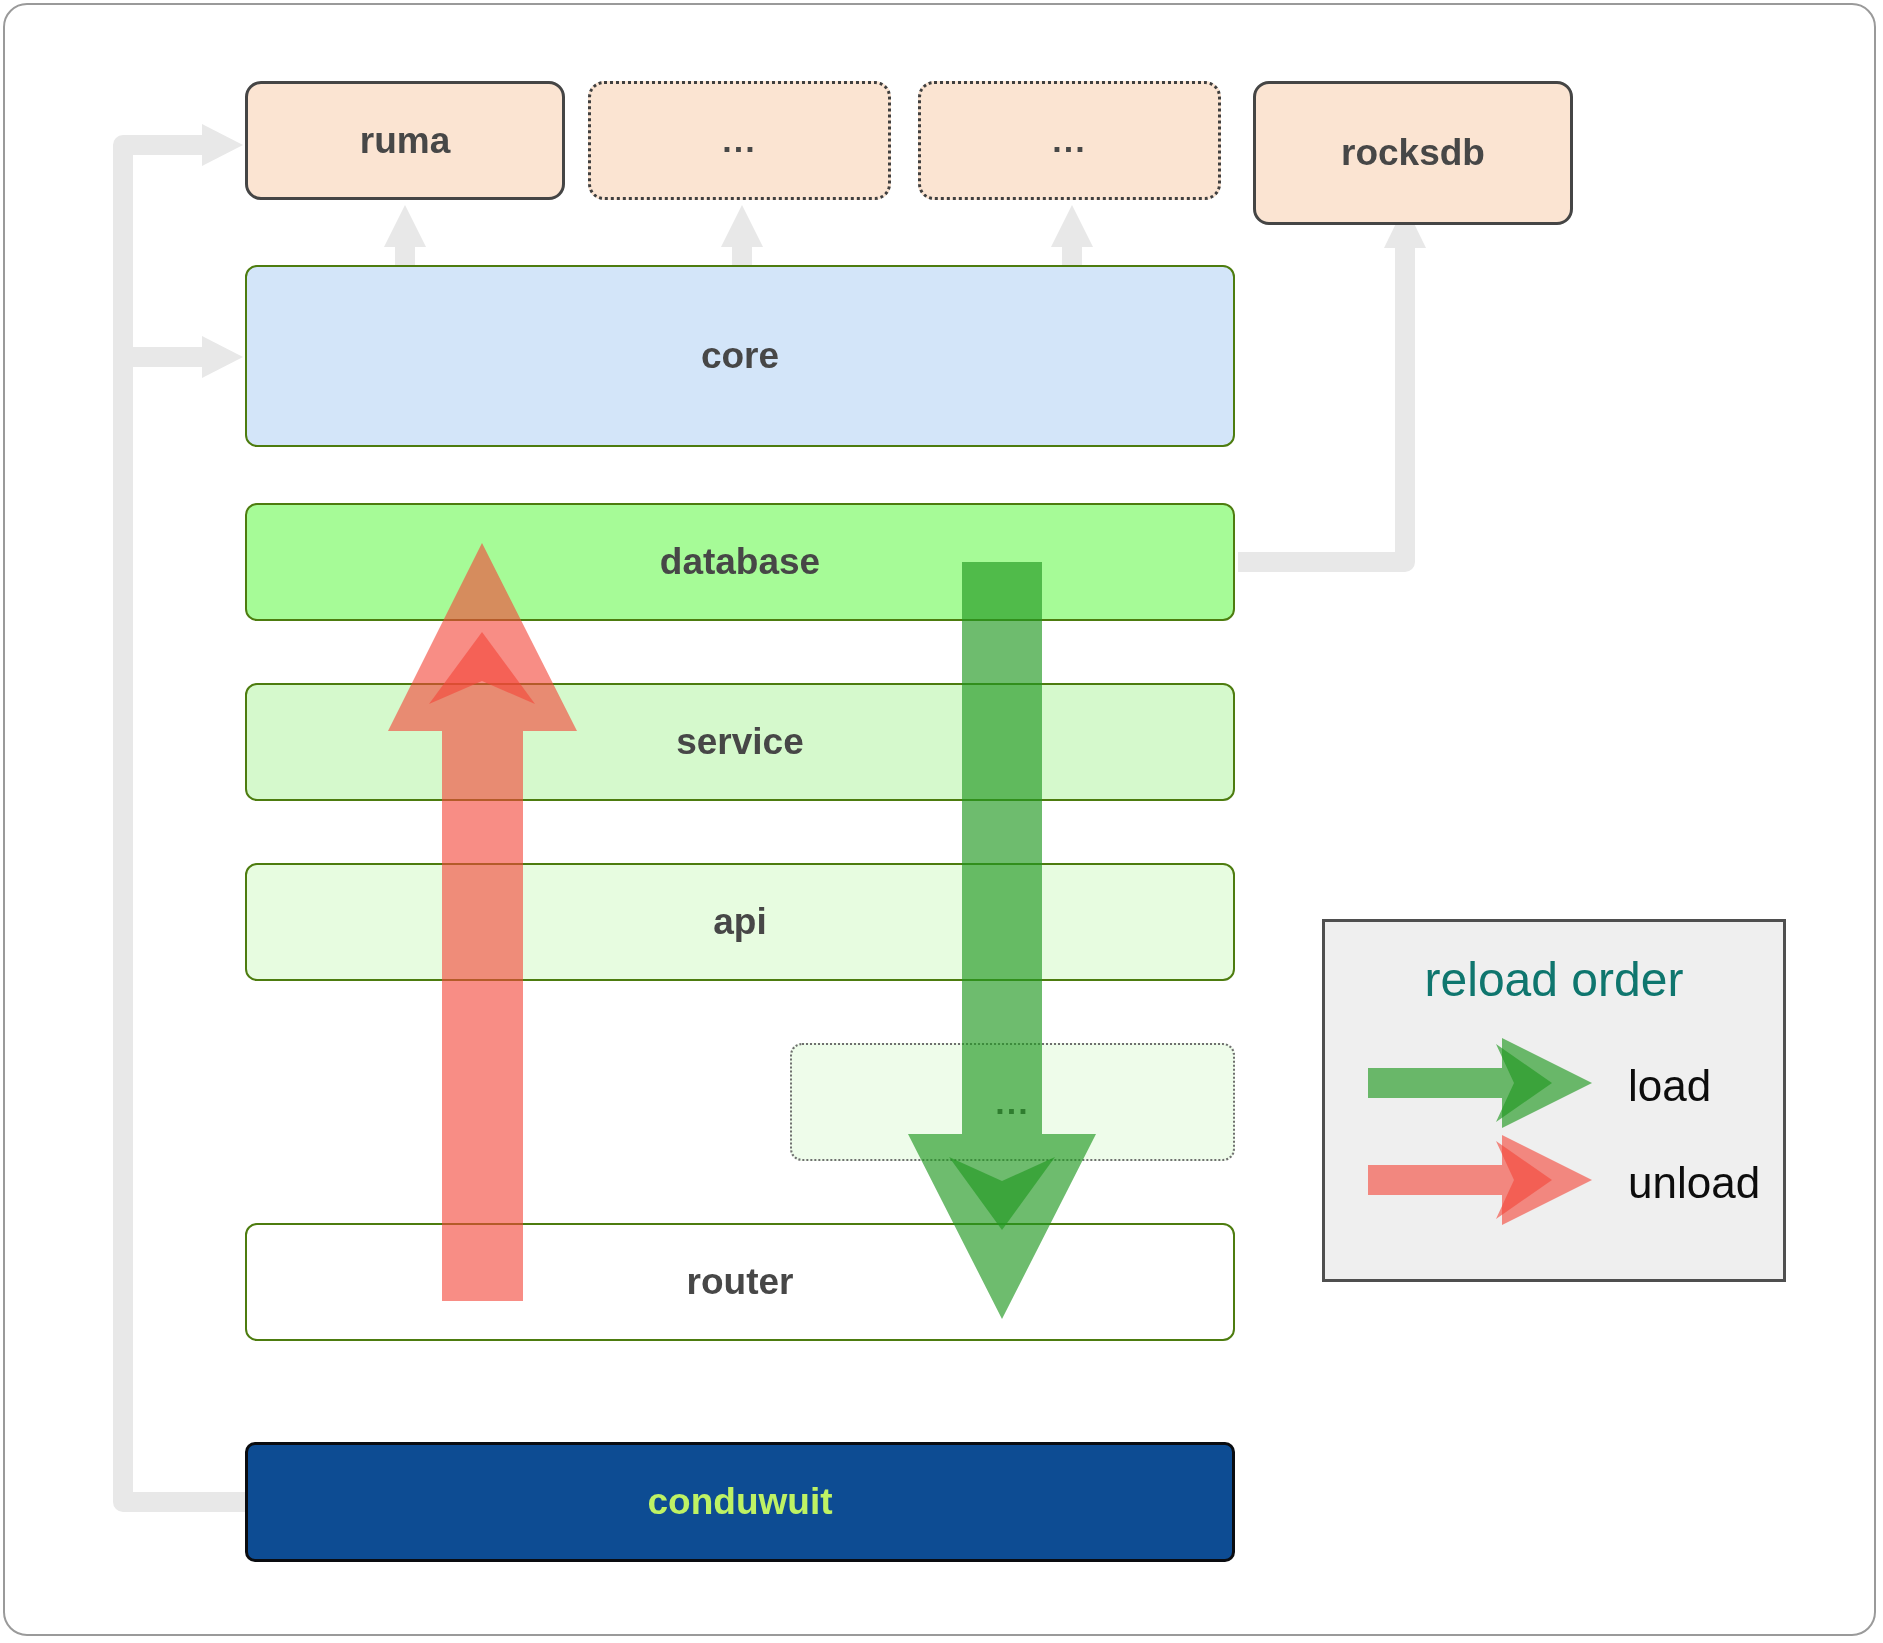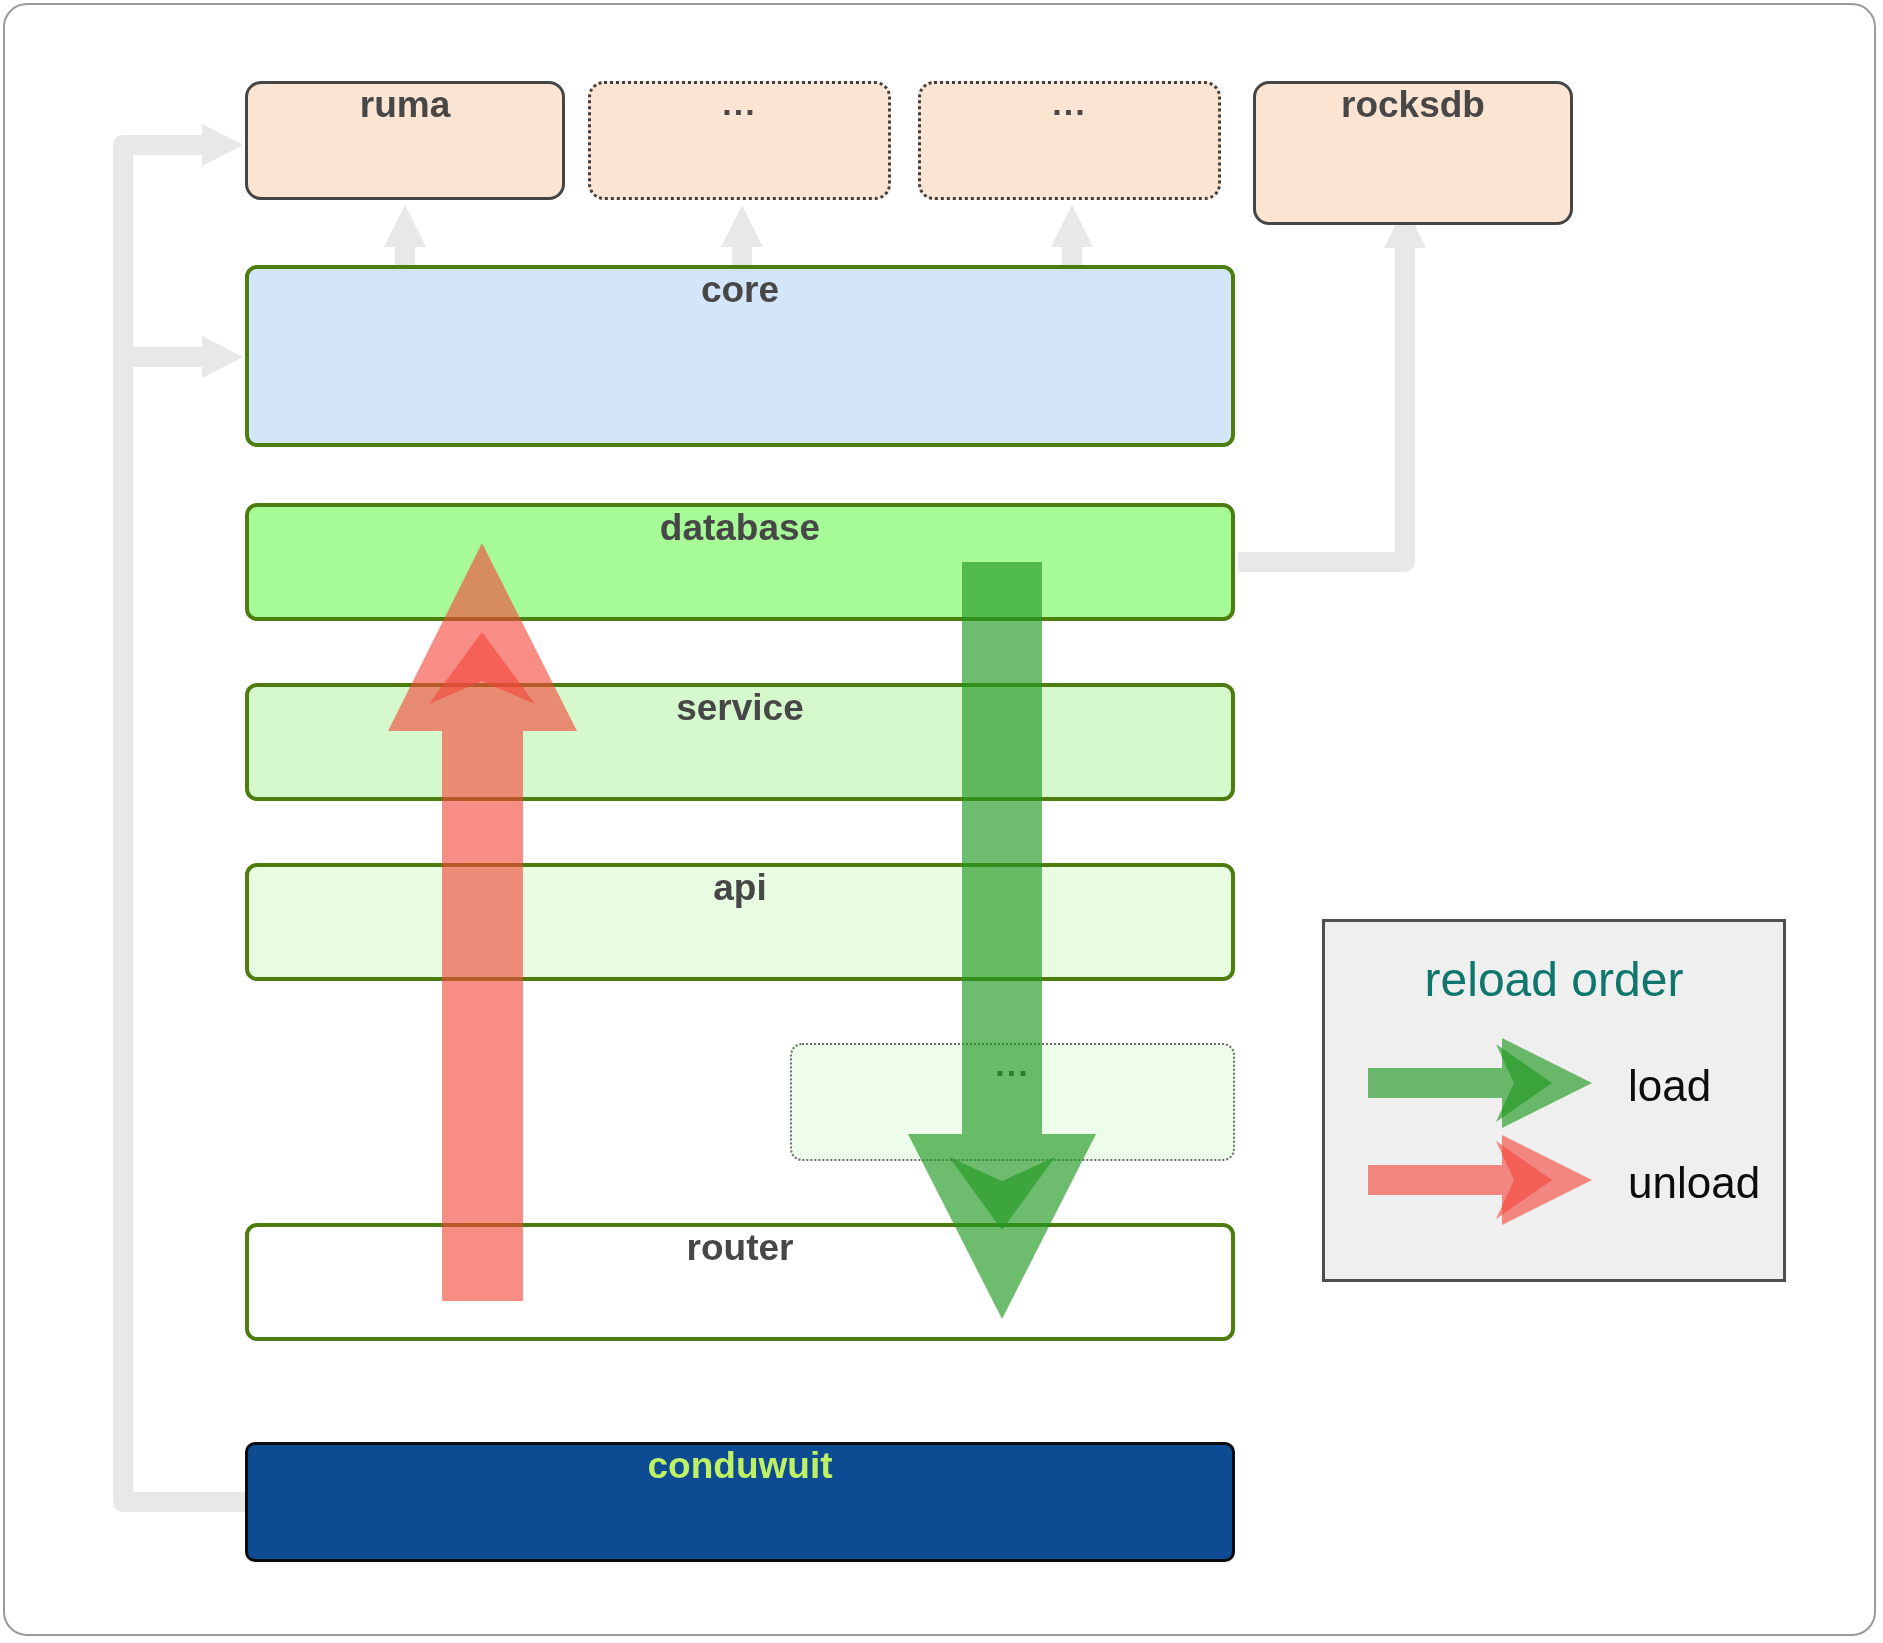--- a/index.html
+++ b/index.html
@@ -8,26 +8,26 @@
     font-family:"Liberation Sans", sans-serif; overflow:hidden;
   }
   .frame {
     position:absolute; left:3px; top:3px; width:1873px; height:1633px;
     border:2px solid #9a9a9a; border-radius:24px; box-sizing:border-box;
   }
   svg.layer-svg { position:absolute; left:0; top:0; width:1883px; height:1643px; pointer-events:none; }
   #connector-layer { z-index:1; }
   #arrow-layer { z-index:3; }
   .box {
-    position:absolute; display:flex; justify-content:center;
+    position:absolute; display:flex; align-items:center; justify-content:center;
     box-sizing:border-box; z-index:2; font-size:37px; font-weight:600; color:#474747;
   }
   .peach   { background:#fbe4d2; border:3px solid #454545; border-radius:16px; }
   .peach.dotted { border:3px dotted #3f3f3f; }
-  .layerbox{ border:4px solid #4d7c0f; border-radius:12px; }
+  .layerbox{ border:2px solid #4d7c0f; border-radius:12px; }
   .core    { background:#d3e5f9; }
   .database{ background:#a6fb97; }
   .service { background:#d5f9cc; }
   .api     { background:#e7fce0; }
   .admin   { background:#eefcea; }
   .dots-mid{ background:#eefcea; border:2px dotted #6f6f6f; }
   .router  { background:#ffffff; }
   .conduwuit {
     background:#0d4c93; border:3px solid #0a0c10; border-radius:10px;
     color:#bef264; font-weight:600;

